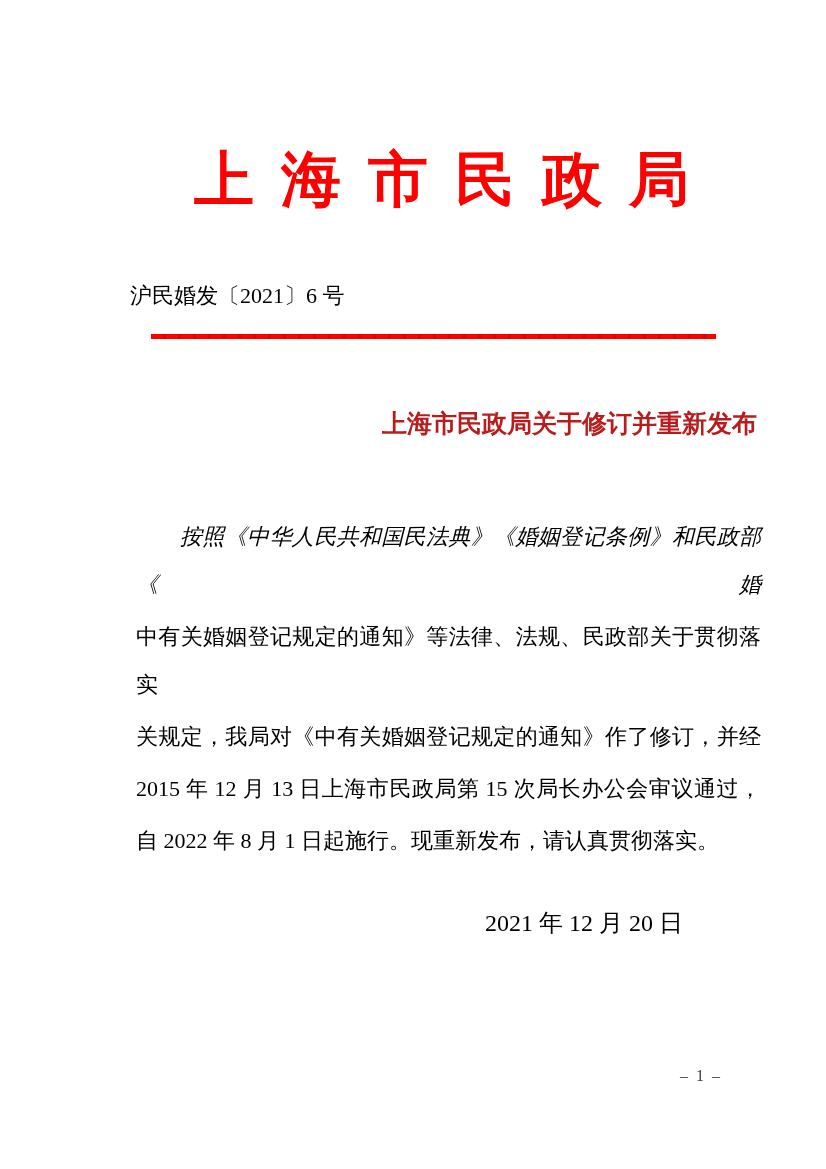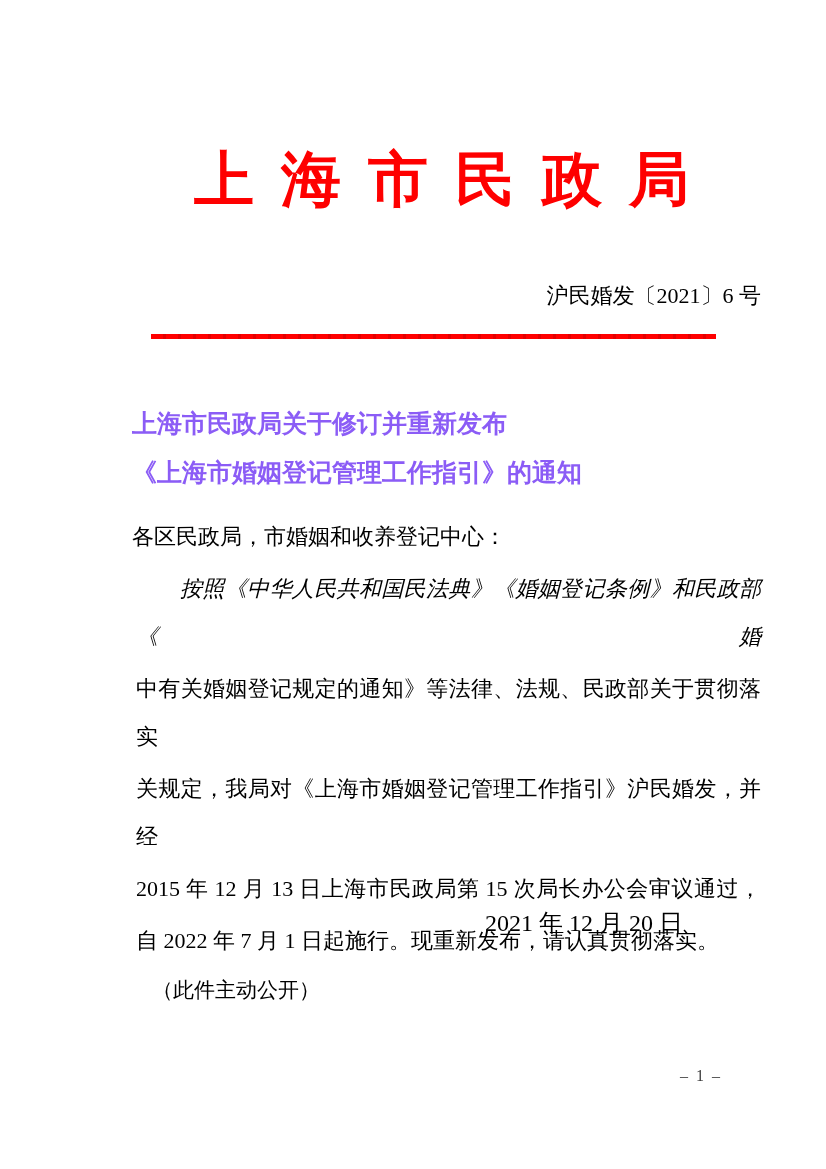--- a/index.html
+++ b/index.html
@@ -32,43 +32,43 @@
     font-size: 60px;
     line-height: 72px;
     font-weight: bold;
     letter-spacing: 6px;
     color: #fe0000;
     white-space: nowrap;
   }
   .doc-number {
     position: absolute;
     top: 265px;
-    left: 12px; right: 0;
-    text-align: right;
+    left: 2px; right: 0;
+    text-align: left;
     font-size: 22px;
     line-height: 30px;
     color: #000000;
   }
   .red-rule {
     position: absolute;
     top: 318px;
     left: 23px;
     width: 565px;
     height: 5px;
     background: repeating-linear-gradient(to right, #ff0000 0px, #ff0000 12px, #e40000 12px, #e40000 15px);
   }
   .notice-title {
     position: absolute;
     top: 381px;
     left: 0; right: 0;
-    text-align: left;
+    text-align: right;
     font-size: 25px;
     font-weight: bold;
     line-height: 45px;
-    color: #8b5cf6;
+    color: #b91c1c;
   }
   .body-block {
     position: absolute;
     top: 493px;
     left: 0;
     width: 641px;
     font-size: 22px;
     line-height: 48px;
   }
   .salutation {
@@ -114,34 +114,31 @@
   <div class="content">
 
     <div class="agency-name">上 海 市 民 政 局</div>
 
     <div class="doc-number">沪民婚发〔2021〕6 号</div>
 
     <div class="red-rule"></div>
 
     <div class="notice-title">
       <div>上海市民政局关于修订并重新发布</div>
-      <div>《上海市婚姻登记管理工作指引》的通知</div>
     </div>
 
     <div class="body-block">
-      <div class="salutation">各区民政局，市婚姻和收养登记中心：</div>
       <div>
           <div class="para-line">按照《中华人民共和国民法典》《婚姻登记条例》和民政部《婚</div>
           <div class="para-line">中有关婚姻登记规定的通知》等法律、法规、民政部关于贯彻落实</div>
-          <div class="para-line">关规定，我局对《上海市婚姻登记管理工作指引》沪民婚发，并经</div>
+          <div class="para-line">关规定，我局对《中有关婚姻登记规定的通知》作了修订，并经</div>
           <div class="para-line">2015 年 12 月 13 日上海市民政局第 15 次局长办公会审议通过，</div>
-          <div class="para-line">自 2022 年 7 月 1 日起施行。现重新发布，请认真贯彻落实。</div>
+          <div class="para-line">自 2022 年 8 月 1 日起施行。现重新发布，请认真贯彻落实。</div>
         </div>
     </div>
 
     <div class="date-line">2021 年 12 月 20 日</div>
 
-    <div class="disclosure-note">（此件主动公开）</div>
 
   </div>
 
   <div class="page-number">– 1 –</div>
 </div>
 
 </body></html>

